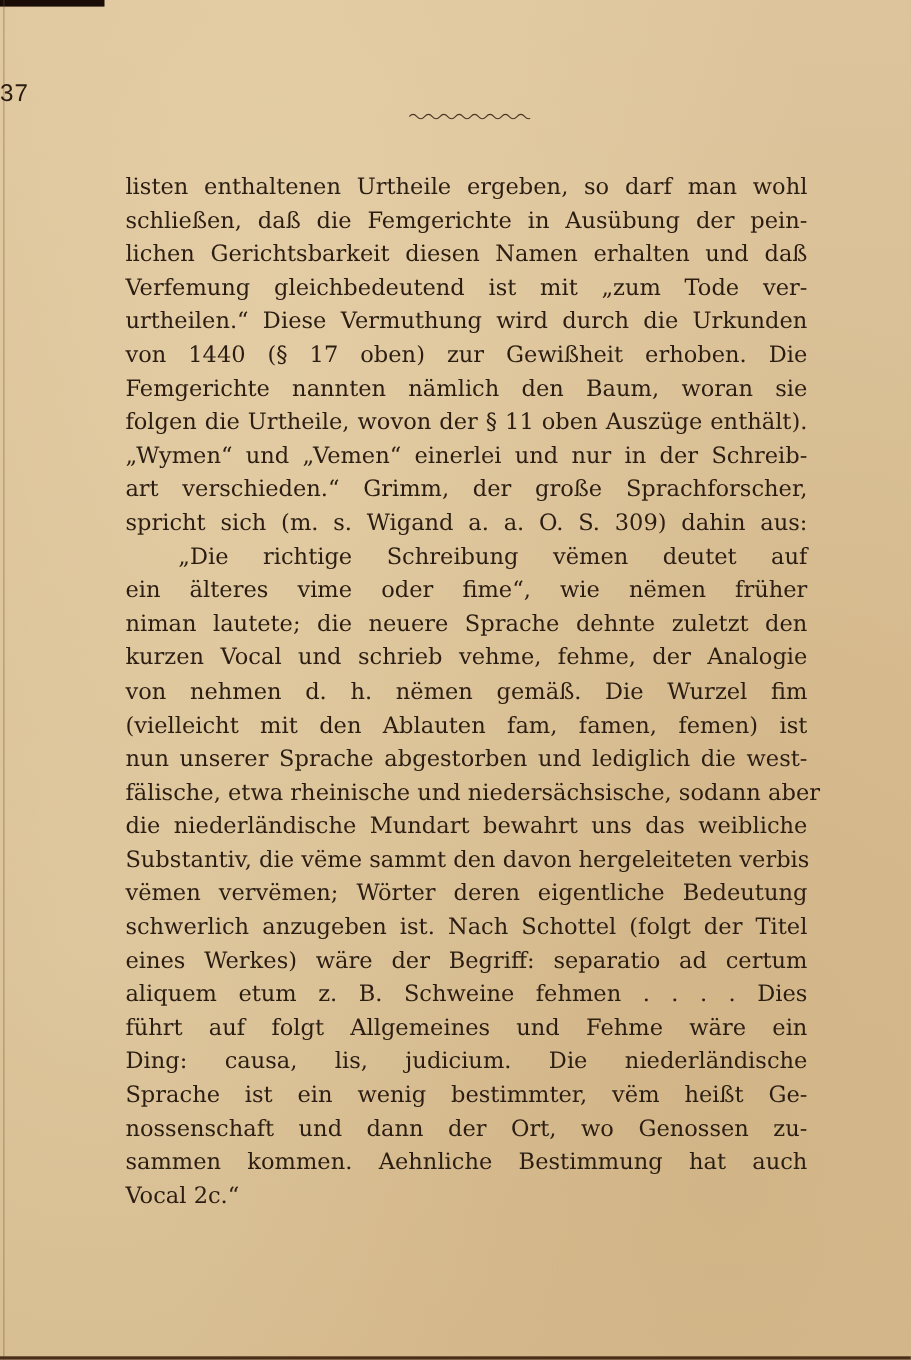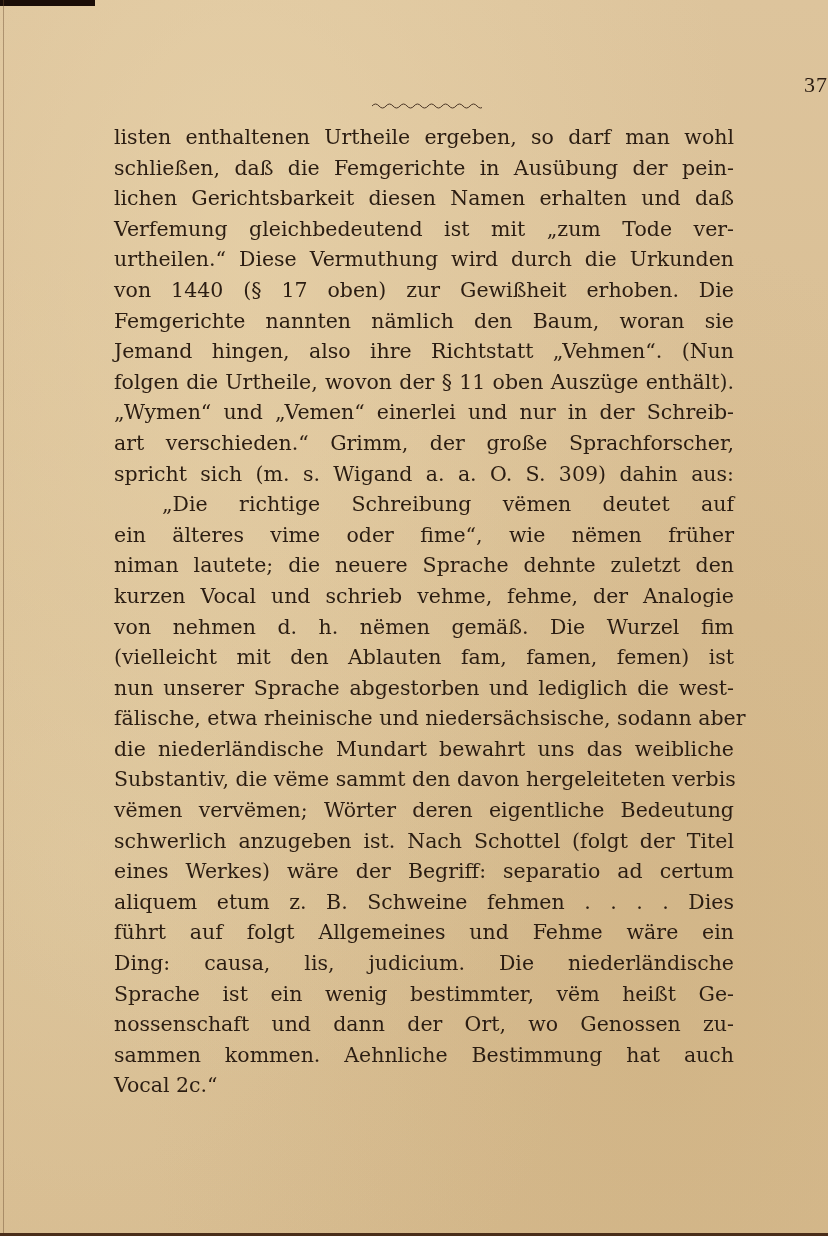--- a/index.html
+++ b/index.html
@@ -47,37 +47,37 @@
       top: 0;
       width: 1px;
       height: 1236px;
       background: rgba(110,80,50,0.45);
     }
     .page-number {
       position: absolute;
       left: 0;
       width: 828px;
       top: 72px;
-      text-align: right;
-      font-family: Liberation Serif, serif;
+      text-align: left;
+      font-family: Liberation Sans, sans-serif;
       font-size: 22px;
       color: #2a1c12;
       letter-spacing: 1px;
     }
     .wave {
       position: absolute;
       left: 372px;
       top: 102px;
       width: 110px;
       height: 8px;
     }
     .text-block {
       position: absolute;
       left: 114px;
-      top: 122px;
+      top: 154px;
       width: 620px;
       font-family: "DejaVu Serif", serif;
       font-size: 20.5px;
       line-height: 30.6px;
       color: #2b1d12;
     }
     .line {
       display: block;
       white-space: nowrap;
       text-align: justify;
@@ -107,21 +107,20 @@
   </svg>
 
   <div class="text-block">
     <span class="line">listen enthaltenen Urtheile ergeben, so darf man wohl</span>
     <span class="line">schließen, daß die Femgerichte in Ausübung der pein-</span>
     <span class="line">lichen Gerichtsbarkeit diesen Namen erhalten und daß</span>
     <span class="line">Verfemung gleichbedeutend ist mit „zum Tode ver-</span>
     <span class="line">urtheilen.“ Diese Vermuthung wird durch die Urkunden</span>
     <span class="line">von 1440 (§ 17 oben) zur Gewißheit erhoben. Die</span>
     <span class="line">Femgerichte nannten nämlich den Baum, woran sie</span>
-    <span class="line">Jemand hingen, also ihre Richtstatt „Vehmen“. (Nun</span>
     <span class="line">folgen die Urtheile, wovon der § 11 oben Auszüge enthält).</span>
     <span class="line">„Wymen“ und „Vemen“ einerlei und nur in der Schreib-</span>
     <span class="line">art verschieden.“ Grimm, der große Sprachforscher,</span>
     <span class="line">spricht sich (m. s. Wigand a. a. O. S. 309) dahin aus:</span>
     <span class="line indent">„Die richtige Schreibung vëmen deutet auf</span>
     <span class="line">ein älteres vime oder fime“, wie nëmen früher</span>
     <span class="line">niman lautete; die neuere Sprache dehnte zuletzt den</span>
     <span class="line">kurzen Vocal und schrieb vehme, fehme, der Analogie</span>
     <span class="line">von nehmen d. h. nëmen gemäß. Die Wurzel fim</span>
     <span class="line">(vielleicht mit den Ablauten fam, famen, femen) ist</span>

